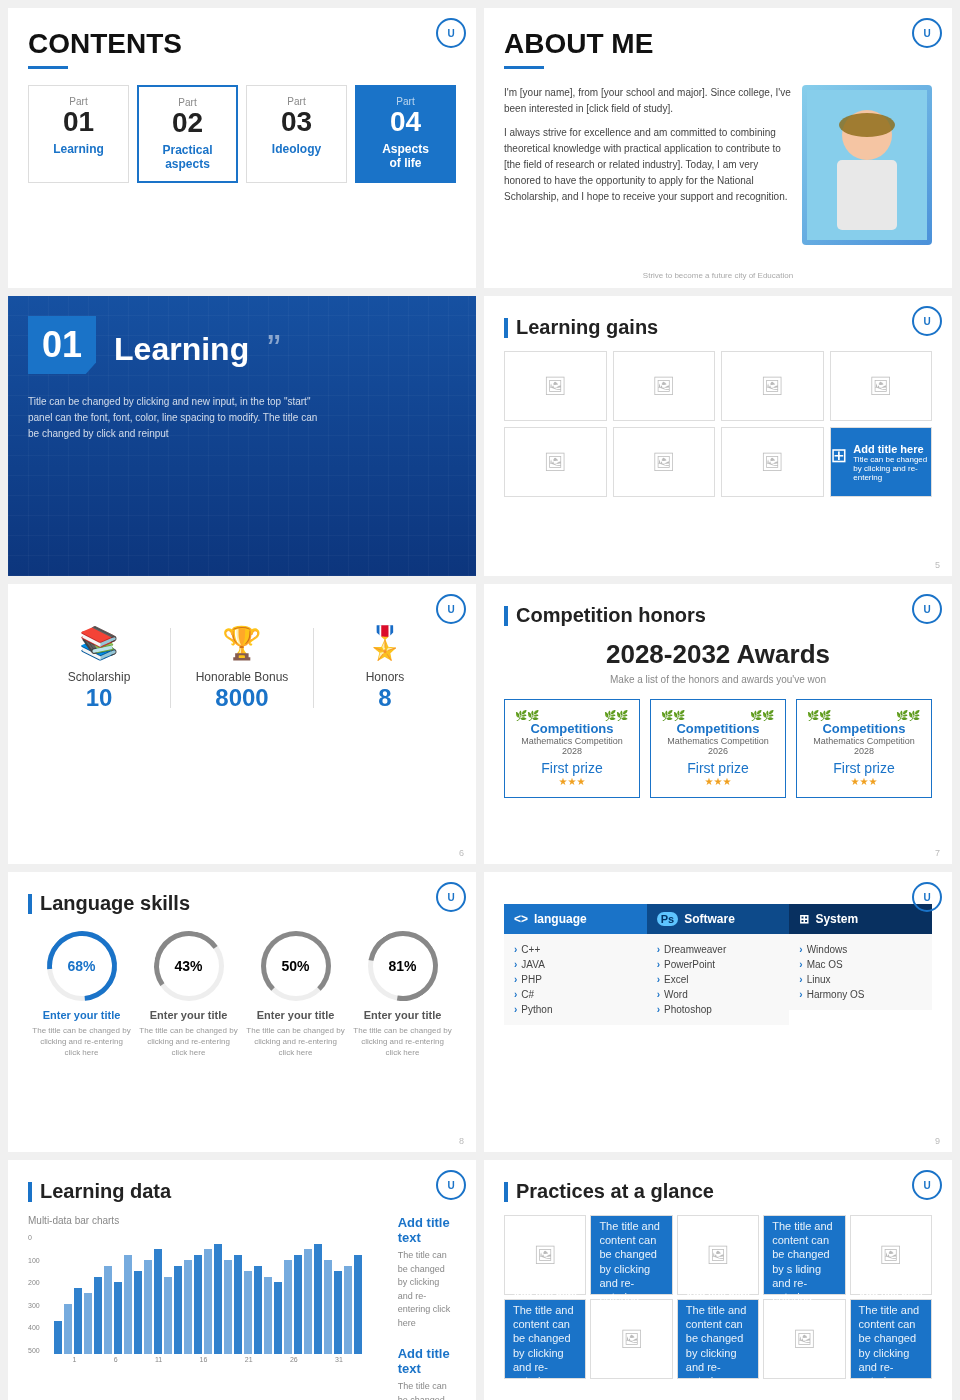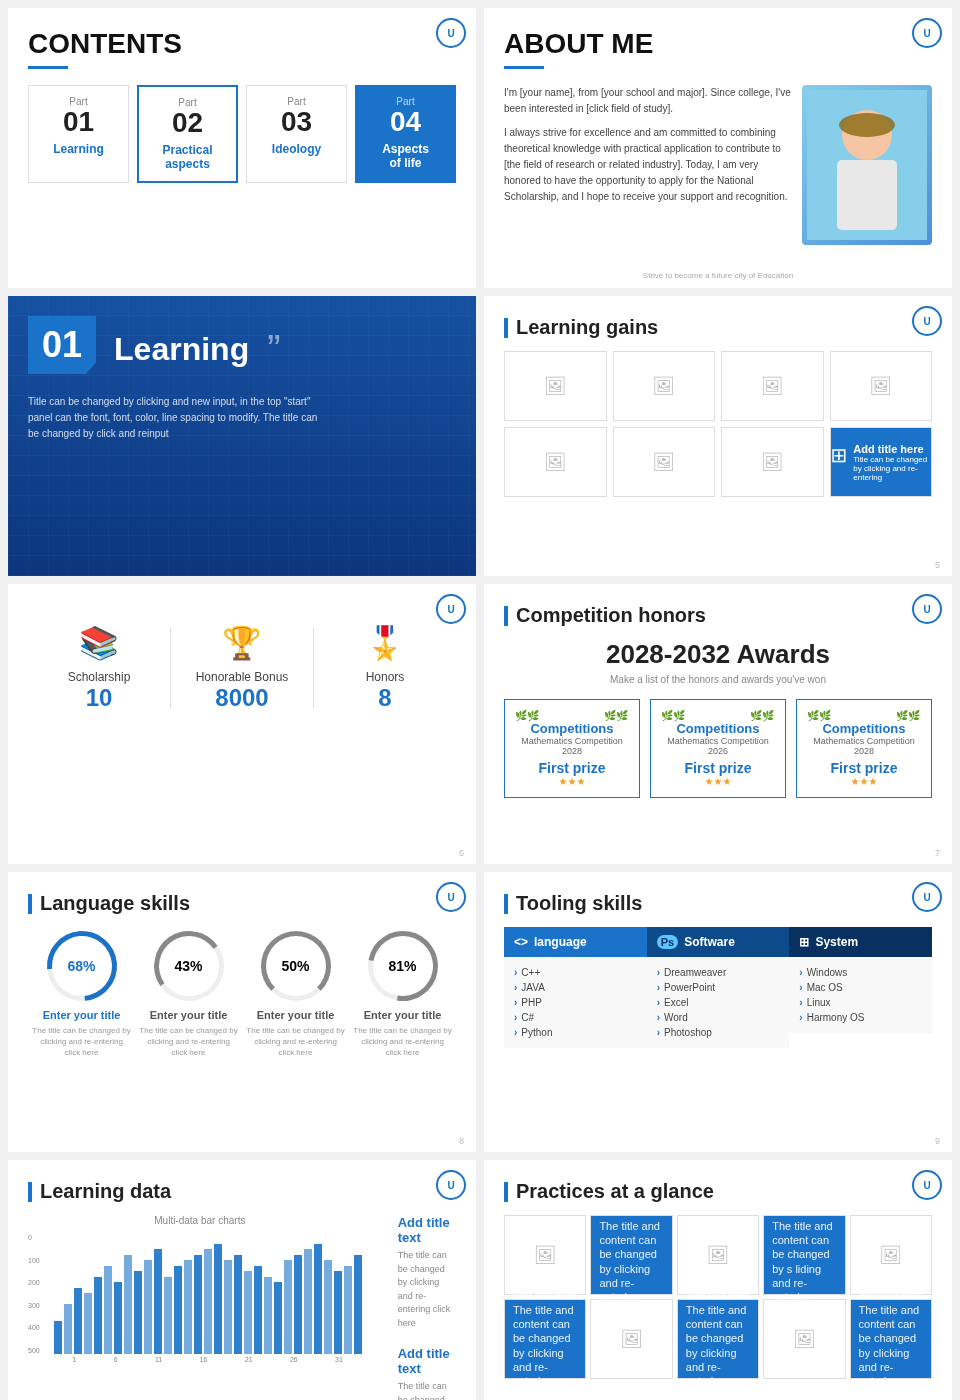--- a/index.html
+++ b/index.html
@@ -142,21 +142,21 @@
     .competition-sub { font-size: 10px; color: #888; text-align: center; margin-bottom: 14px; }
     .awards-grid { display: grid; grid-template-columns: repeat(3, 1fr); gap: 10px; }
     .award-card {
       border: 1px solid #1a73c8;
       padding: 10px;
       text-align: center;
       position: relative;
     }
     .award-name { font-size: 13px; font-weight: bold; color: #1a73c8; }
     .award-event { font-size: 9px; color: #666; }
-    .award-prize { font-size: 14px; font-weight: bold; color: #1a73c8; margin-top: 4px; }
+    .award-prize { font-size: 14px; font-weight: normal; color: #1a73c8; margin-top: 4px; }
     .laurel { font-size: 10px; color: #1a73c8; display: flex; justify-content: space-between; }
     .stars { color: #f0a020; font-size: 10px; }
     .lang-circles { display: flex; justify-content: space-around; margin-top: 16px; }
     .lang-item { text-align: center; width: 100px; }
     .circle-wrap { position: relative; width: 70px; height: 70px; margin: 0 auto 8px; }
     .circle-bg {
       width: 70px; height: 70px; border-radius: 50%;
       border: 5px solid #eee;
       position: absolute;
     }
@@ -180,21 +180,21 @@
       font-weight: bold;
       display: flex;
       align-items: center;
       gap: 6px;
     }
     .tool-col-header.dark { background: #0d4a8a; }
     .tool-col-header.darkest { background: #083060; }
     .tool-items { padding: 8px 10px; background: #f8f8f8; }
     .tool-item { font-size: 10px; color: #444; padding: 2px 0; display: flex; align-items: center; gap: 4px; }
     .tool-item::before { content: '›'; color: #1a73c8; font-weight: bold; }
-    .chart-title { font-size: 10px; color: #888; text-align: center; margin-bottom: 8px; }
+    .chart-title { font-size: 10px; color: #888; margin-bottom: 8px; }
     .bar-chart { display: flex; align-items: flex-end; gap: 2px; height: 120px; padding: 0 10px; }
     .bar { background: #1a73c8; flex: 1; min-width: 8px; opacity: 0.9; }
     .bar:nth-child(even) { opacity: 0.6; }
     .chart-labels { display: flex; justify-content: space-around; font-size: 7px; color: #888; padding: 2px 10px 0; }
     .y-axis { display: flex; flex-direction: column-reverse; justify-content: space-between; font-size: 7px; color: #888; padding-right: 4px; height: 120px; }
     .data-text-side { padding-left: 16px; }
     .data-add-title { font-size: 13px; font-weight: bold; color: #1a73c8; margin-bottom: 4px; }
     .data-add-desc { font-size: 9px; color: #888; margin-bottom: 16px; line-height: 1.5; }
     
     
@@ -418,21 +418,20 @@
           <div class="circle-pct">81%</div>
         </div>
         <div class="lang-title gray">Enter your title</div>
         <div class="lang-desc">The title can be changed by clicking and re-entering click here</div>
       </div>
     </div>
     <div class="page-num">8</div>
   </div>
 
   <div class="slide">
-    <div class="slide-title">Tooling skills</div>
     <div class="logo-badge">U</div>
     <div class="tool-cols">
       <div class="tool-col">
         <div class="tool-col-header">
           <span>&lt;&gt;</span>
           <span>language</span>
         </div>
         <div class="tool-items">
           <div class="tool-item">C++</div>
           <div class="tool-item">JAVA</div>

